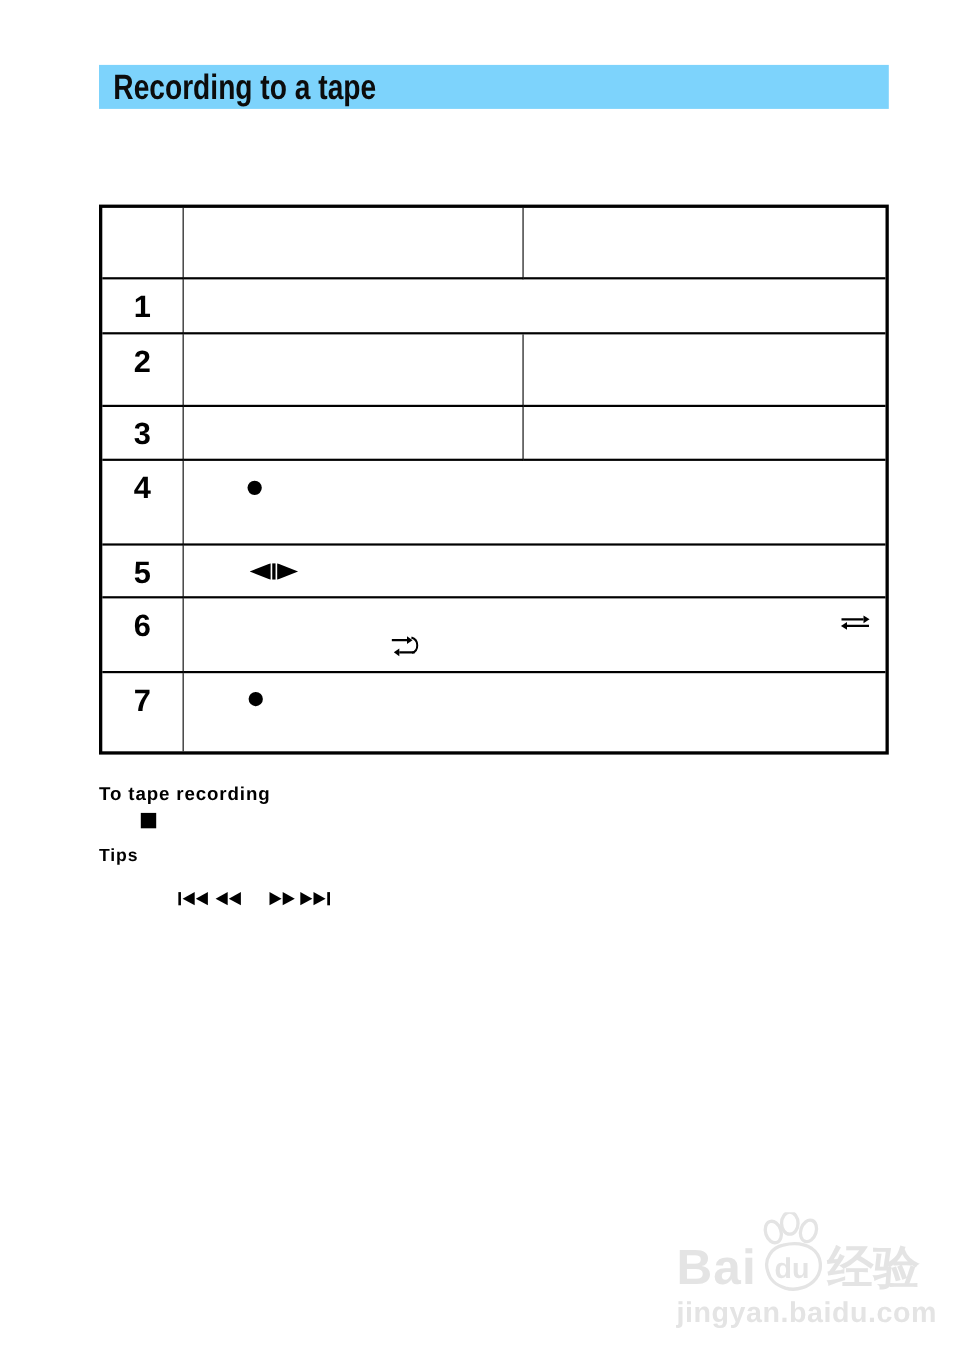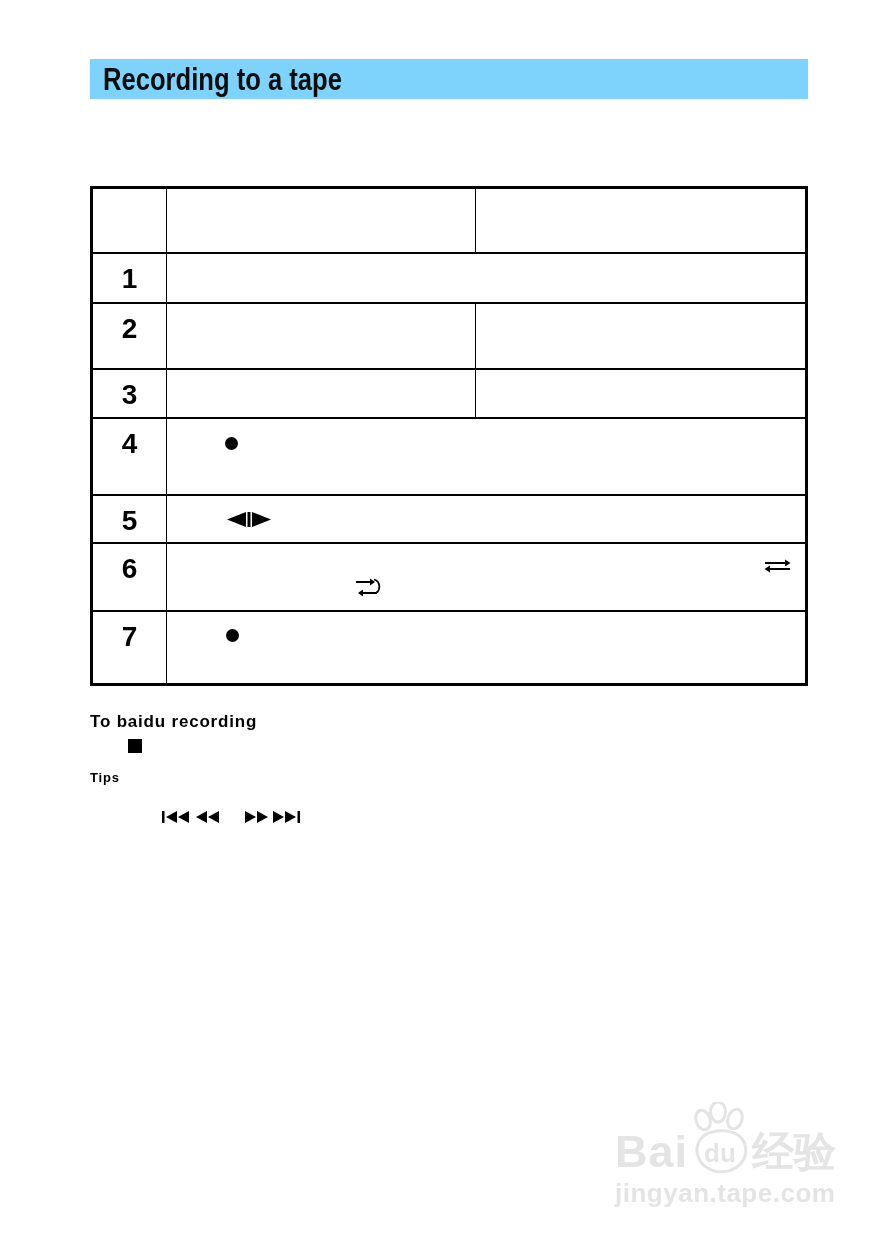--- a/index.html
+++ b/index.html
@@ -47,21 +47,21 @@
   
   .stop-heading{
     position:absolute;left:90px;top:712px;
     font-weight:bold;font-size:17px;letter-spacing:0.8px;
   }
   .stop-icon{
     position:absolute;left:128px;top:739px;width:14px;height:14px;background:#000;
   }
   .tips-heading{
     position:absolute;left:90px;top:770px;
-    font-weight:bold;font-size:13px;letter-spacing:0.8px;
+    font-weight:bold;font-size:16px;letter-spacing:0.8px;
   }
   .transport{position:absolute;left:162px;top:810px;display:block;}
 
   
   .watermark{
     position:absolute;left:615px;top:1102px;width:225px;
     color:#e4e4e4;user-select:none;
   }
   .wm-line1{display:flex;align-items:flex-end;text-align:center;}
   .wm-bai{font-weight:bold;font-size:45px;line-height:1;letter-spacing:1px;}
@@ -140,21 +140,21 @@
 
     <div class="c num-c b-r">
       <span class="step-num">7</span>
     </div>
     <div class="c span2">
       <div class="rec-dot dot-r7"></div>
     </div>
 
   </div>
 
-  <div class="stop-heading">To baidu recording</div>
+  <div class="stop-heading">To tape recording</div>
   <div class="stop-icon"></div>
 
   <div class="tips-heading">Tips</div>
   <svg class="transport" width="142" height="14" viewBox="0 0 142 14">
 
     <g>
       <rect x="0" y="1" width="2.5" height="12" fill="#000"></rect>
       <polygon points="15,1 15,13 4,7" fill="#000"></polygon>
       <polygon points="27,1 27,13 16,7" fill="#000"></polygon>
     </g>
@@ -181,16 +181,16 @@
       <span class="wm-bai">Bai</span>
       <svg class="wm-paw" width="60" height="74" viewBox="0 0 60 74">
         <ellipse cx="13" cy="18" rx="7" ry="10" transform="rotate(-18 13 18)" fill="#ffffff" stroke="#e4e4e4" stroke-width="3"></ellipse>
         <ellipse cx="28" cy="10" rx="7.5" ry="10" fill="#ffffff" stroke="#e4e4e4" stroke-width="3"></ellipse>
         <ellipse cx="45" cy="17" rx="7" ry="10" transform="rotate(18 45 17)" fill="#ffffff" stroke="#e4e4e4" stroke-width="3"></ellipse>
         <path d="M 8 54 C 4 42 12 32 22 30 C 30 28 40 28 48 33 C 57 39 58 52 52 60 C 46 68 34 72 24 69 C 15 66 10 62 8 54 Z" fill="#ffffff" stroke="#e4e4e4" stroke-width="3"></path>
         <text x="30" y="60" text-anchor="middle" font-family="Liberation Sans, sans-serif" font-weight="bold" font-size="26" fill="#e4e4e4">du</text>
       </svg>
       <span class="wm-cn">经验</span>
     </div>
-    <div class="wm-url">jingyan.tape.com</div>
+    <div class="wm-url">jingyan.baidu.com</div>
   </div>
 
 </div>
 
 </body></html>

